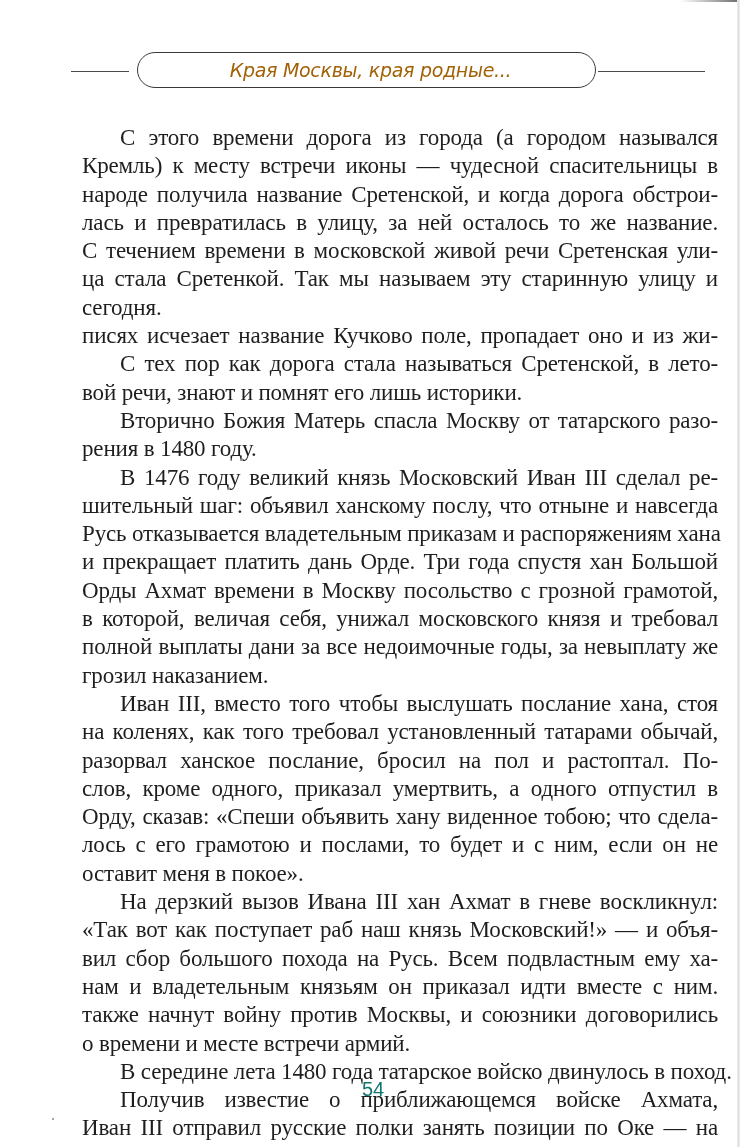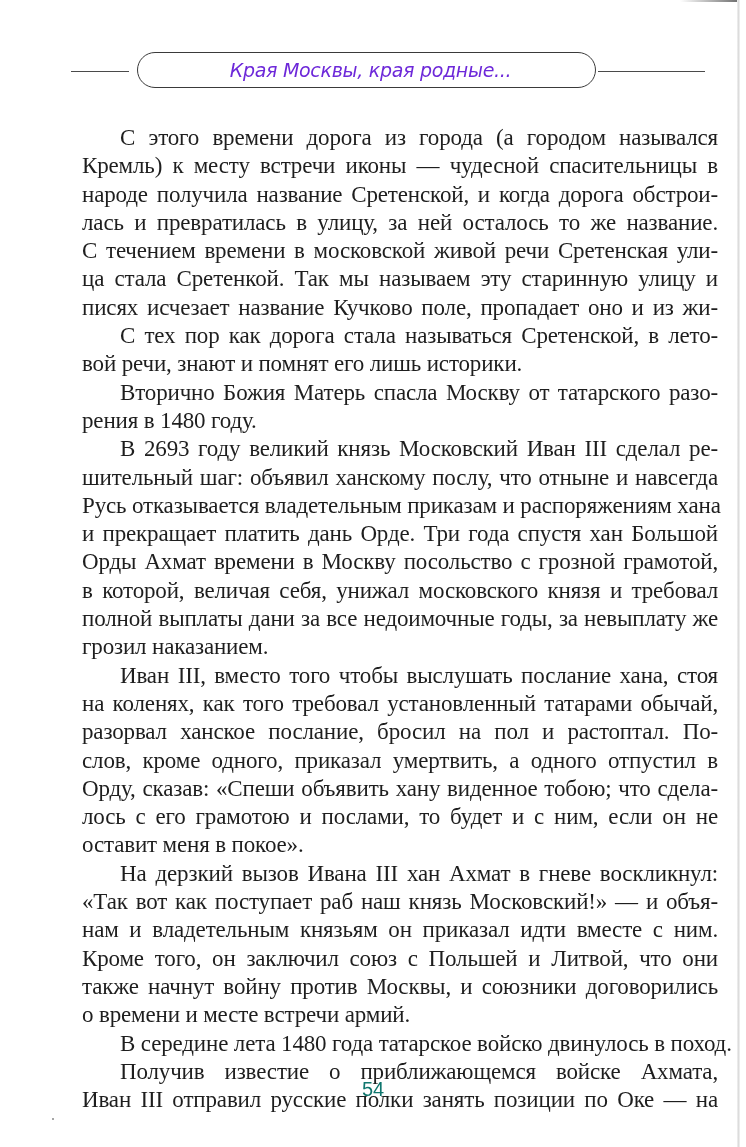--- a/index.html
+++ b/index.html
@@ -57,21 +57,21 @@
     box-sizing: border-box;
     display: flex;
     align-items: center;
     justify-content: center;
   }
   .rh-title {
     font-family: "DejaVu Sans", "Liberation Sans", sans-serif;
     font-style: italic;
     font-size: 19px;
     letter-spacing: -0.3px;
-    color: #6d28d9;
+    color: #a16207;
     margin-left: 8px;
   }
   .text-body {
     position: absolute;
     left: 82px;
     top: 124px;
     width: 636px;
   }
   .line {
     display: block;
@@ -124,54 +124,55 @@
 </div>
 
 <div class="text-body" id="text-body">
     <div>
       <span class="line indent">С этого времени дорога из города (а городом назывался</span>
       <span class="line">Кремль) к месту встречи иконы — чудесной спасительницы в</span>
       <span class="line">народе получила название Сретенской, и когда дорога обстрои-</span>
       <span class="line">лась и превратилась в улицу, за ней осталось то же название.</span>
       <span class="line">С течением времени в московской живой речи Сретенская ули-</span>
       <span class="line">ца стала Сретенкой. Так мы называем эту старинную улицу и</span>
+      <span class="line last">сегодня.</span>
     </div>
     <div>
       <span class="line">писях исчезает название Кучково поле, пропадает оно и из жи-</span>
       <span class="line indent">С тех пор как дорога стала называться Сретенской, в лето-</span>
       <span class="line last">вой речи, знают и помнят его лишь историки.</span>
     </div>
     <div>
       <span class="line indent">Вторично Божия Матерь спасла Москву от татарского разо-</span>
       <span class="line last">рения в 1480 году.</span>
     </div>
     <div>
-      <span class="line indent">В 2693 году великий князь Московский Иван III сделал ре-</span>
+      <span class="line indent">В 1476 году великий князь Московский Иван III сделал ре-</span>
       <span class="line">шительный шаг: объявил ханскому послу, что отныне и навсегда</span>
       <span class="line">Русь отказывается владетельным приказам и распоряжениям хана</span>
       <span class="line">и прекращает платить дань Орде. Три года спустя хан Большой</span>
       <span class="line">Орды Ахмат времени в Москву посольство с грозной грамотой,</span>
       <span class="line">в которой, величая себя, унижал московского князя и требовал</span>
       <span class="line">полной выплаты дани за все недоимочные годы, за невыплату же</span>
       <span class="line last">грозил наказанием.</span>
     </div>
     <div>
       <span class="line indent">Иван III, вместо того чтобы выслушать послание хана, стоя</span>
       <span class="line">на коленях, как того требовал установленный татарами обычай,</span>
       <span class="line">разорвал ханское послание, бросил на пол и растоптал. По-</span>
       <span class="line">слов, кроме одного, приказал умертвить, а одного отпустил в</span>
       <span class="line">Орду, сказав: «Спеши объявить хану виденное тобою; что сдела-</span>
       <span class="line">лось с его грамотою и послами, то будет и с ним, если он не</span>
       <span class="line last">оставит меня в покое».</span>
     </div>
     <div>
       <span class="line indent">На дерзкий вызов Ивана III хан Ахмат в гневе воскликнул:</span>
       <span class="line">«Так вот как поступает раб наш князь Московский!» — и объя-</span>
+      <span class="line">вил сбор большого похода на Русь. Всем подвластным ему ха-</span>
       <span class="line">нам и владетельным князьям он приказал идти вместе с ним.</span>
-      <span class="line">Кроме того, он заключил союз с Польшей и Литвой, что они</span>
       <span class="line">также начнут войну против Москвы, и союзники договорились</span>
       <span class="line last">о времени и месте встречи армий.</span>
     </div>
     <div>
       <span class="line indent last">В середине лета 1480 года татарское войско двинулось в поход.</span>
     </div>
     <div>
       <span class="line indent">Получив известие о приближающемся войске Ахмата,</span>
       <span class="line">Иван III отправил русские полки занять позиции по Оке — на</span>
     </div>

